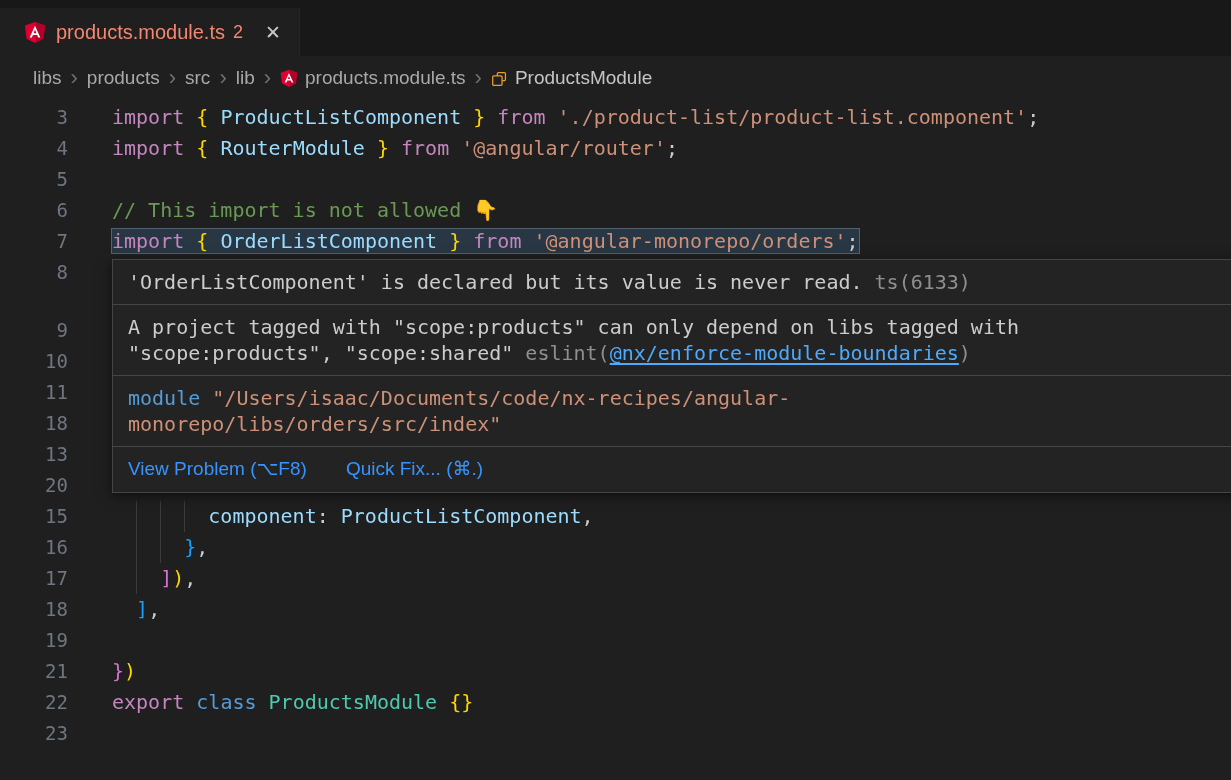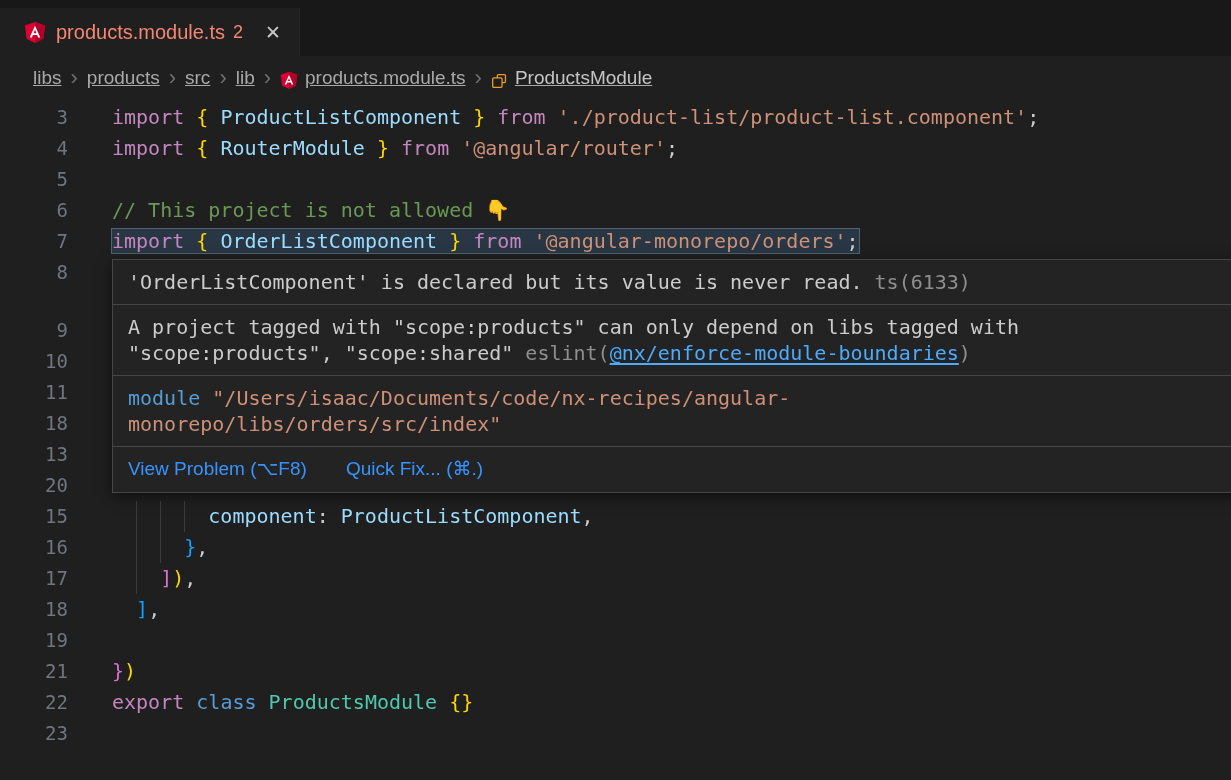--- a/index.html
+++ b/index.html
@@ -7,21 +7,21 @@
   body { width:1231px; height:780px; overflow:hidden; font-family:"Liberation Sans", sans-serif; }
 
   .tabbar { height:56px; display:flex; align-items:flex-end; }
   .tab { height:48px; display:flex; align-items:center; gap:10px; padding:0 18px 0 24px;
          border-right:1px solid #252526; cursor:pointer; }
   .tab-title { font-size:20px; }
   .tab-badge { font-size:18px; margin-left:-2px; }
   .tab-close { color:#C8C8C8; font-size:19px; margin-left:12px; cursor:pointer; }
 
   .breadcrumb { height:44px; display:flex; align-items:center; gap:9px; padding-left:33px; font-size:19px; }
-  .crumb { display:flex; align-items:flex-end; gap:7px; cursor:pointer; white-space:nowrap;text-decoration:underline; }
+  .crumb { display:flex; align-items:center; gap:7px; cursor:pointer; white-space:nowrap; }
   .crumb-sep { color:#707070; font-size:22px; line-height:1; }
   .crumb-last { color:#C5C5C5; }
 
   .editor { position:relative; height:680px; padding-top:2px;
             font-family:"DejaVu Sans Mono","Liberation Mono",monospace; font-size:20px; }
   .code-row { display:flex; height:31px; line-height:31px; }
   .gutter { flex:none; width:112px; text-align:right; padding-right:44px; font-size:19px; cursor:pointer; }
   .code-text { white-space:pre; color:#CCCCCC; }
   .indent-seg { display:inline-block; width:2ch; height:31px; border-left:1px solid #3B3B3B; vertical-align:top; }
   .indent-seg.first { border-left-color:transparent; }
@@ -111,21 +111,21 @@
         <div class="code-row">
           <div class="gutter">4</div>
           <div class="code-text"><span class="tk-kw">import</span><span class="tk-fg"> </span><span class="tk-b1">{</span><span class="tk-ident"> RouterModule </span><span class="tk-b1">}</span><span class="tk-fg"> </span><span class="tk-kw">from</span><span class="tk-fg"> </span><span class="tk-str">'@angular/router'</span><span class="tk-fg">;</span></div>
         </div>
         <div class="code-row">
           <div class="gutter">5</div>
           <div class="code-text"></div>
         </div>
         <div class="code-row">
           <div class="gutter">6</div>
-          <div class="code-text"><span class="tk-cmt">// This project is not allowed </span><span class="tk-emoji">👇</span></div>
+          <div class="code-text"><span class="tk-cmt">// This import is not allowed </span><span class="tk-emoji">👇</span></div>
         </div>
         <div class="code-row">
           <div class="gutter">7</div>
           <div class="code-text"><span class="stmt-error"><span class="tk-kw">import</span><span class="tk-fg"> </span><span class="tk-b1">{</span><span class="tk-ident"> OrderListComponent </span><span class="tk-b1">}</span><span class="tk-fg"> </span><span class="tk-kw">from</span><span class="tk-fg"> </span><span class="tk-str">'@angular-monorepo/orders'</span><span class="tk-fg">;</span></span></div>
         </div>
         <div class="code-row">
           <div class="gutter">8</div>
           <div class="code-text"></div>
         </div>
         <div style="height: 27px;"></div>

